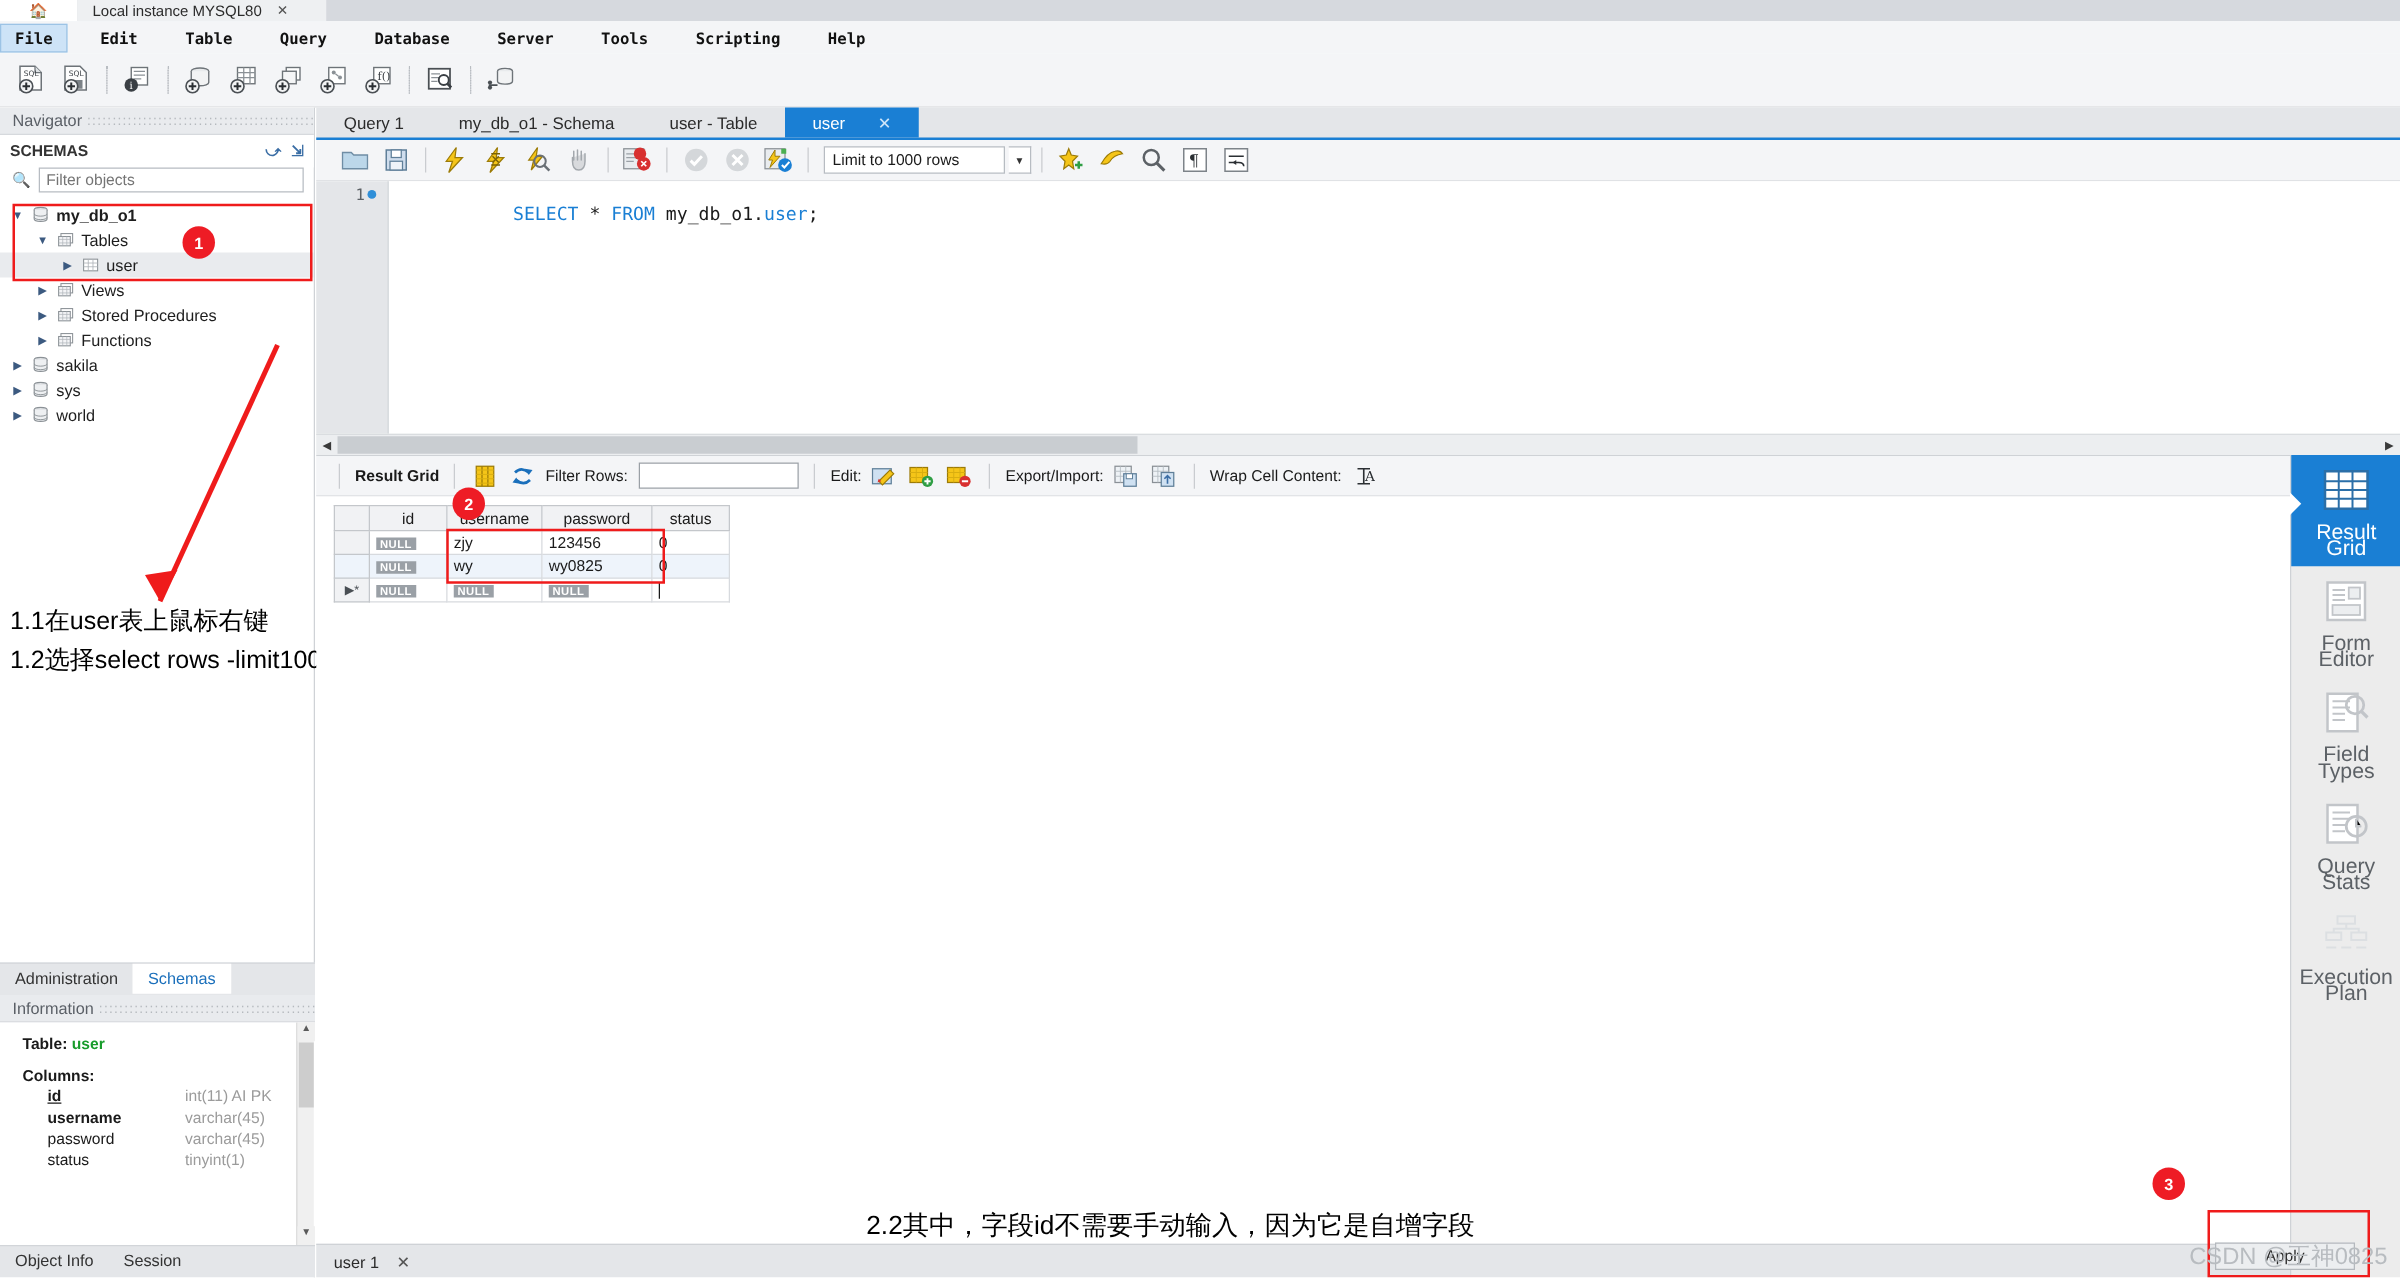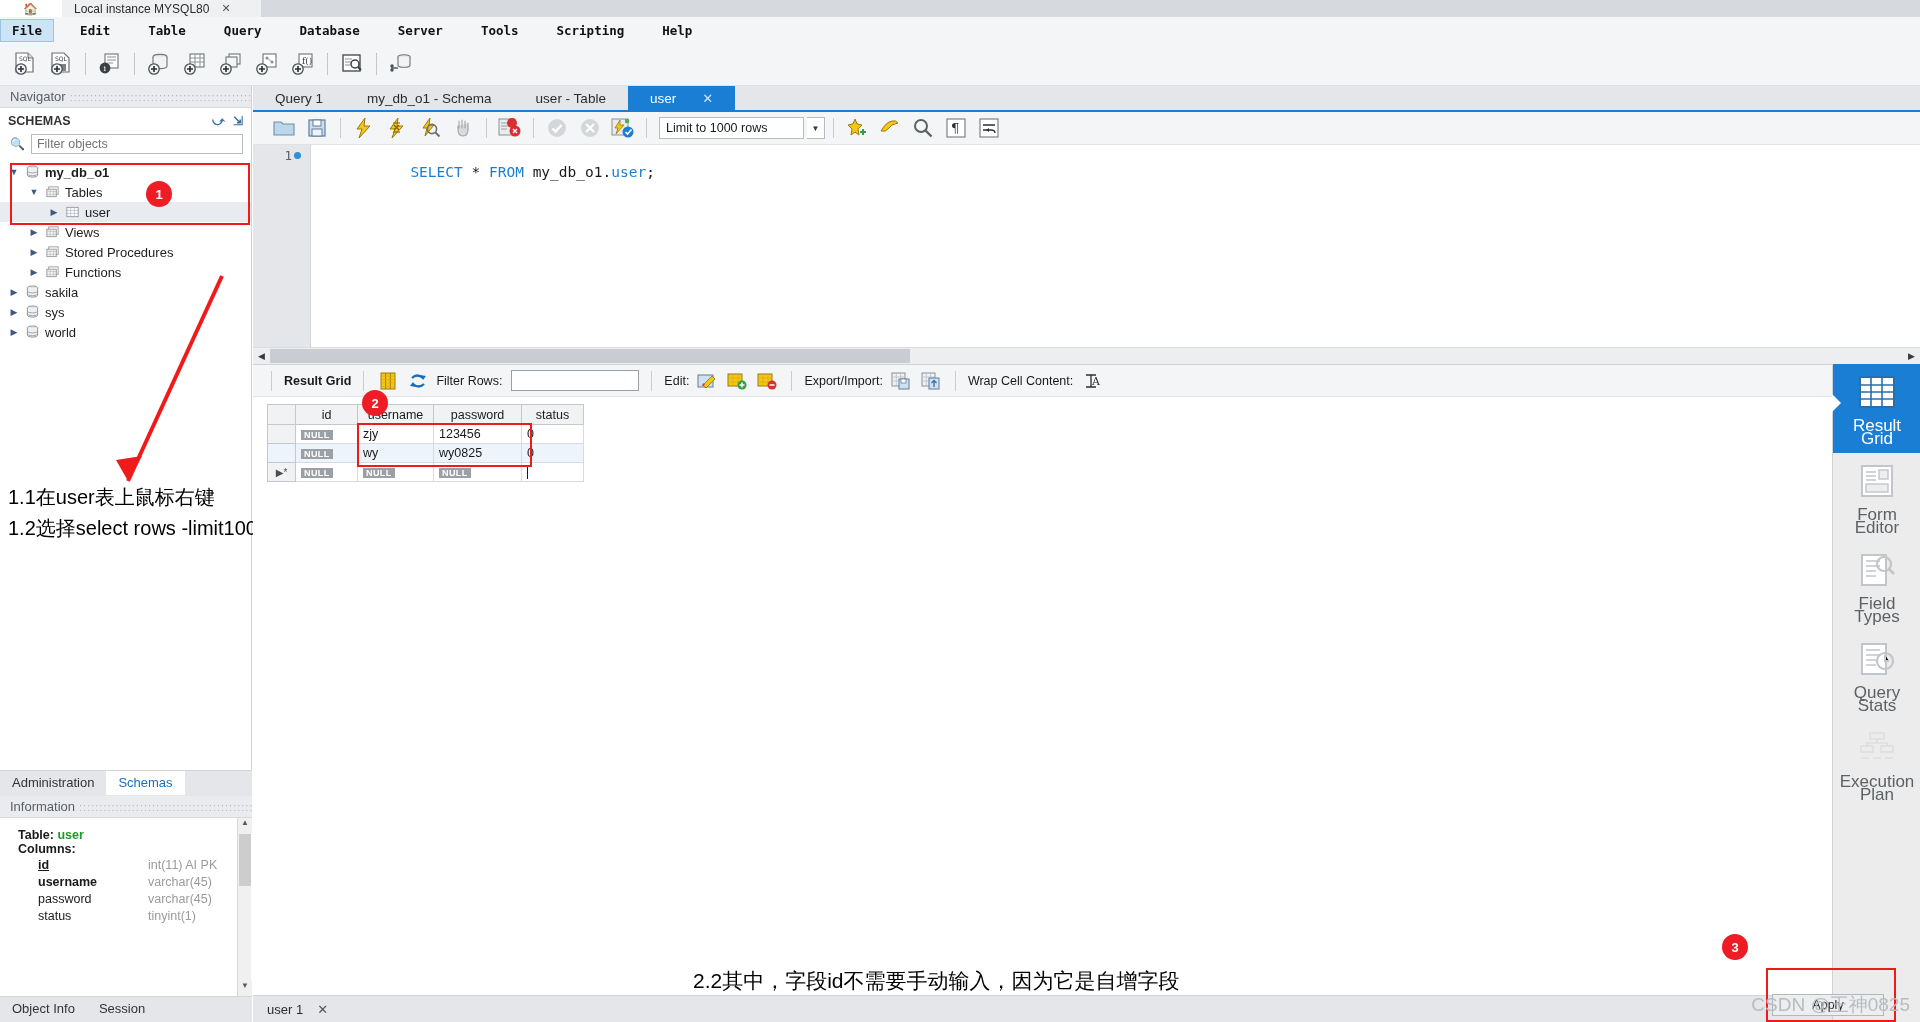--- a/index.html
+++ b/index.html
@@ -108,21 +108,21 @@
   }
   .tabrow {
     height: 26px; background: #e4e6e9; display: flex; align-items: flex-start;
     font-size: 13px; border-top: 1px solid #d2d5d9;
   }
   .tabrow .t { padding: 4px 12px 5px; color: #333; }
   .tabrow .t.active { background: #fff; color: #1a6fbb; }
 
   .info-body { background: #fff; padding: 10px 0 0 18px; font-size: 12.5px; height: 178px;
                position: relative; }
-  .info-body .kv { }
+  .info-body .kv { margin-bottom: 12px; }
   .lbl-b { font-weight: bold; color: #1a1a1a; }
   .val-g { color: #189c2b; font-weight: bold; }
   .cols-table { margin-left: 18px; }
   .cols-table tr td { font-size: 12.5px; padding: 0 0 1px 0; }
   .cols-table td.name { width: 108px; color: #1a1a1a; }
   .cols-table td.name.pk { font-weight: bold; text-decoration: underline; }
   .cols-table td.name.b { font-weight: bold; }
   .cols-table td.type { color: #9b9b9b; }
   .vscroll {
     position: absolute; right: 1px; top: 0; width: 14px; height: 178px;

